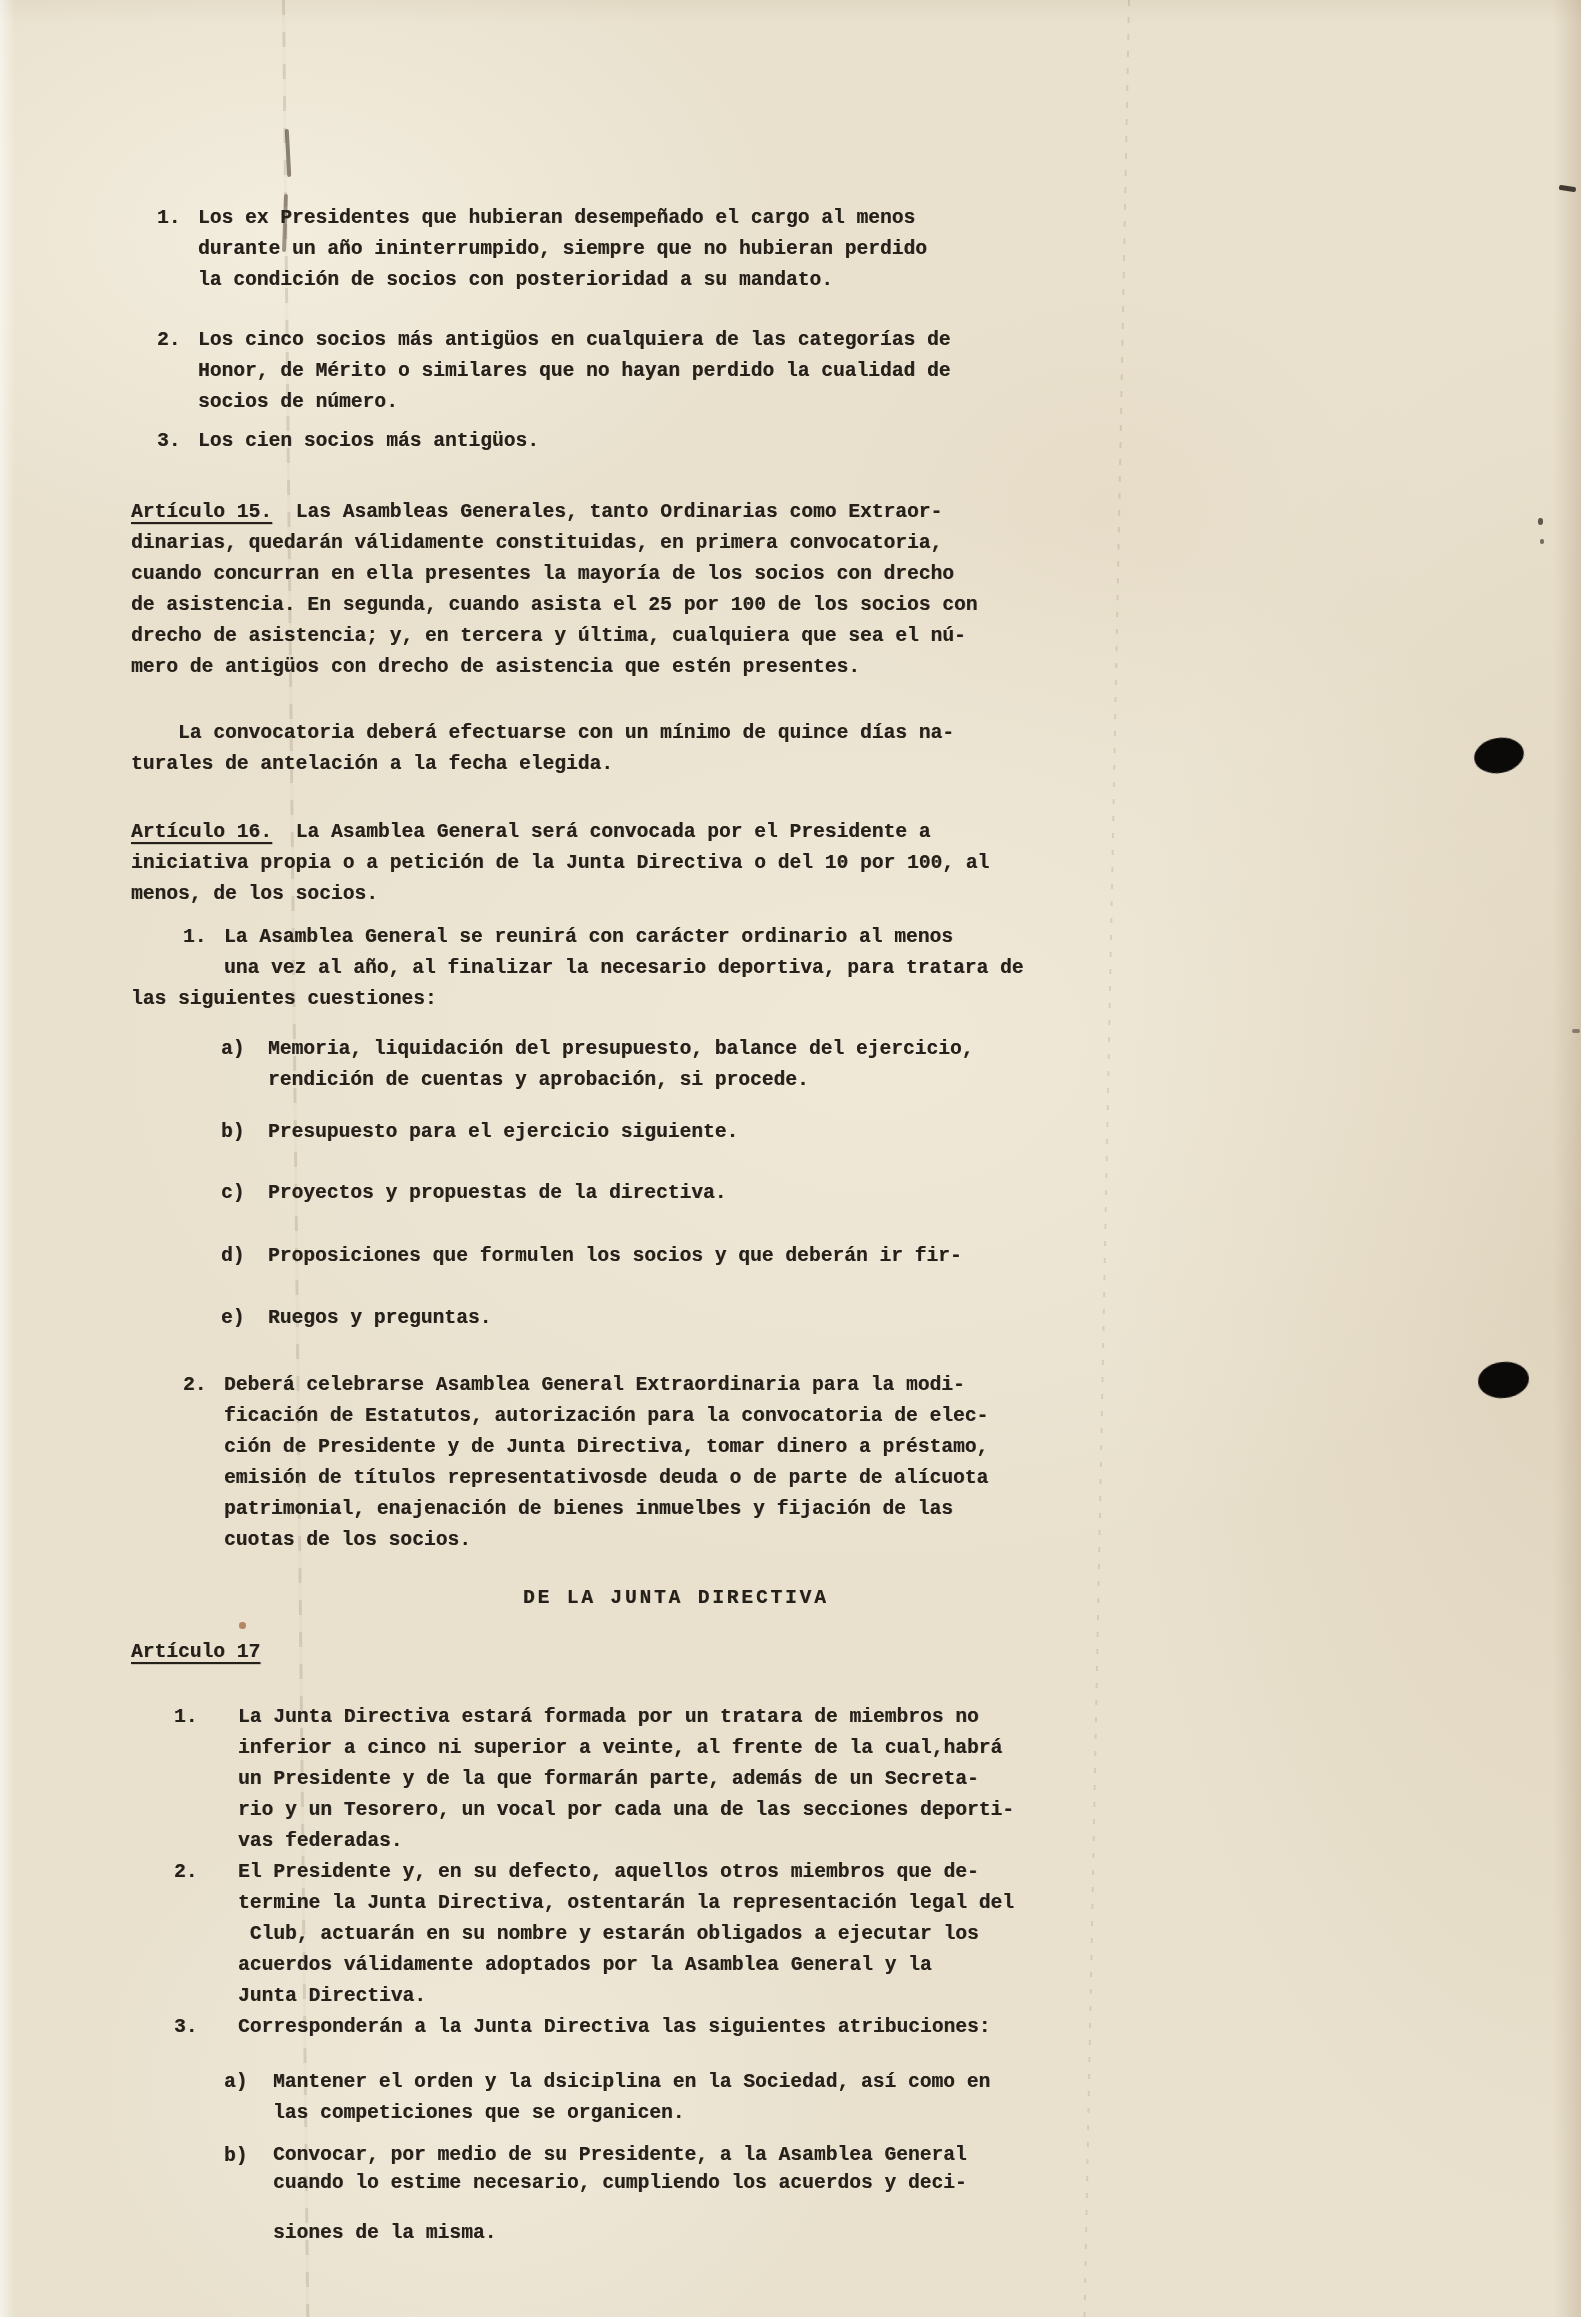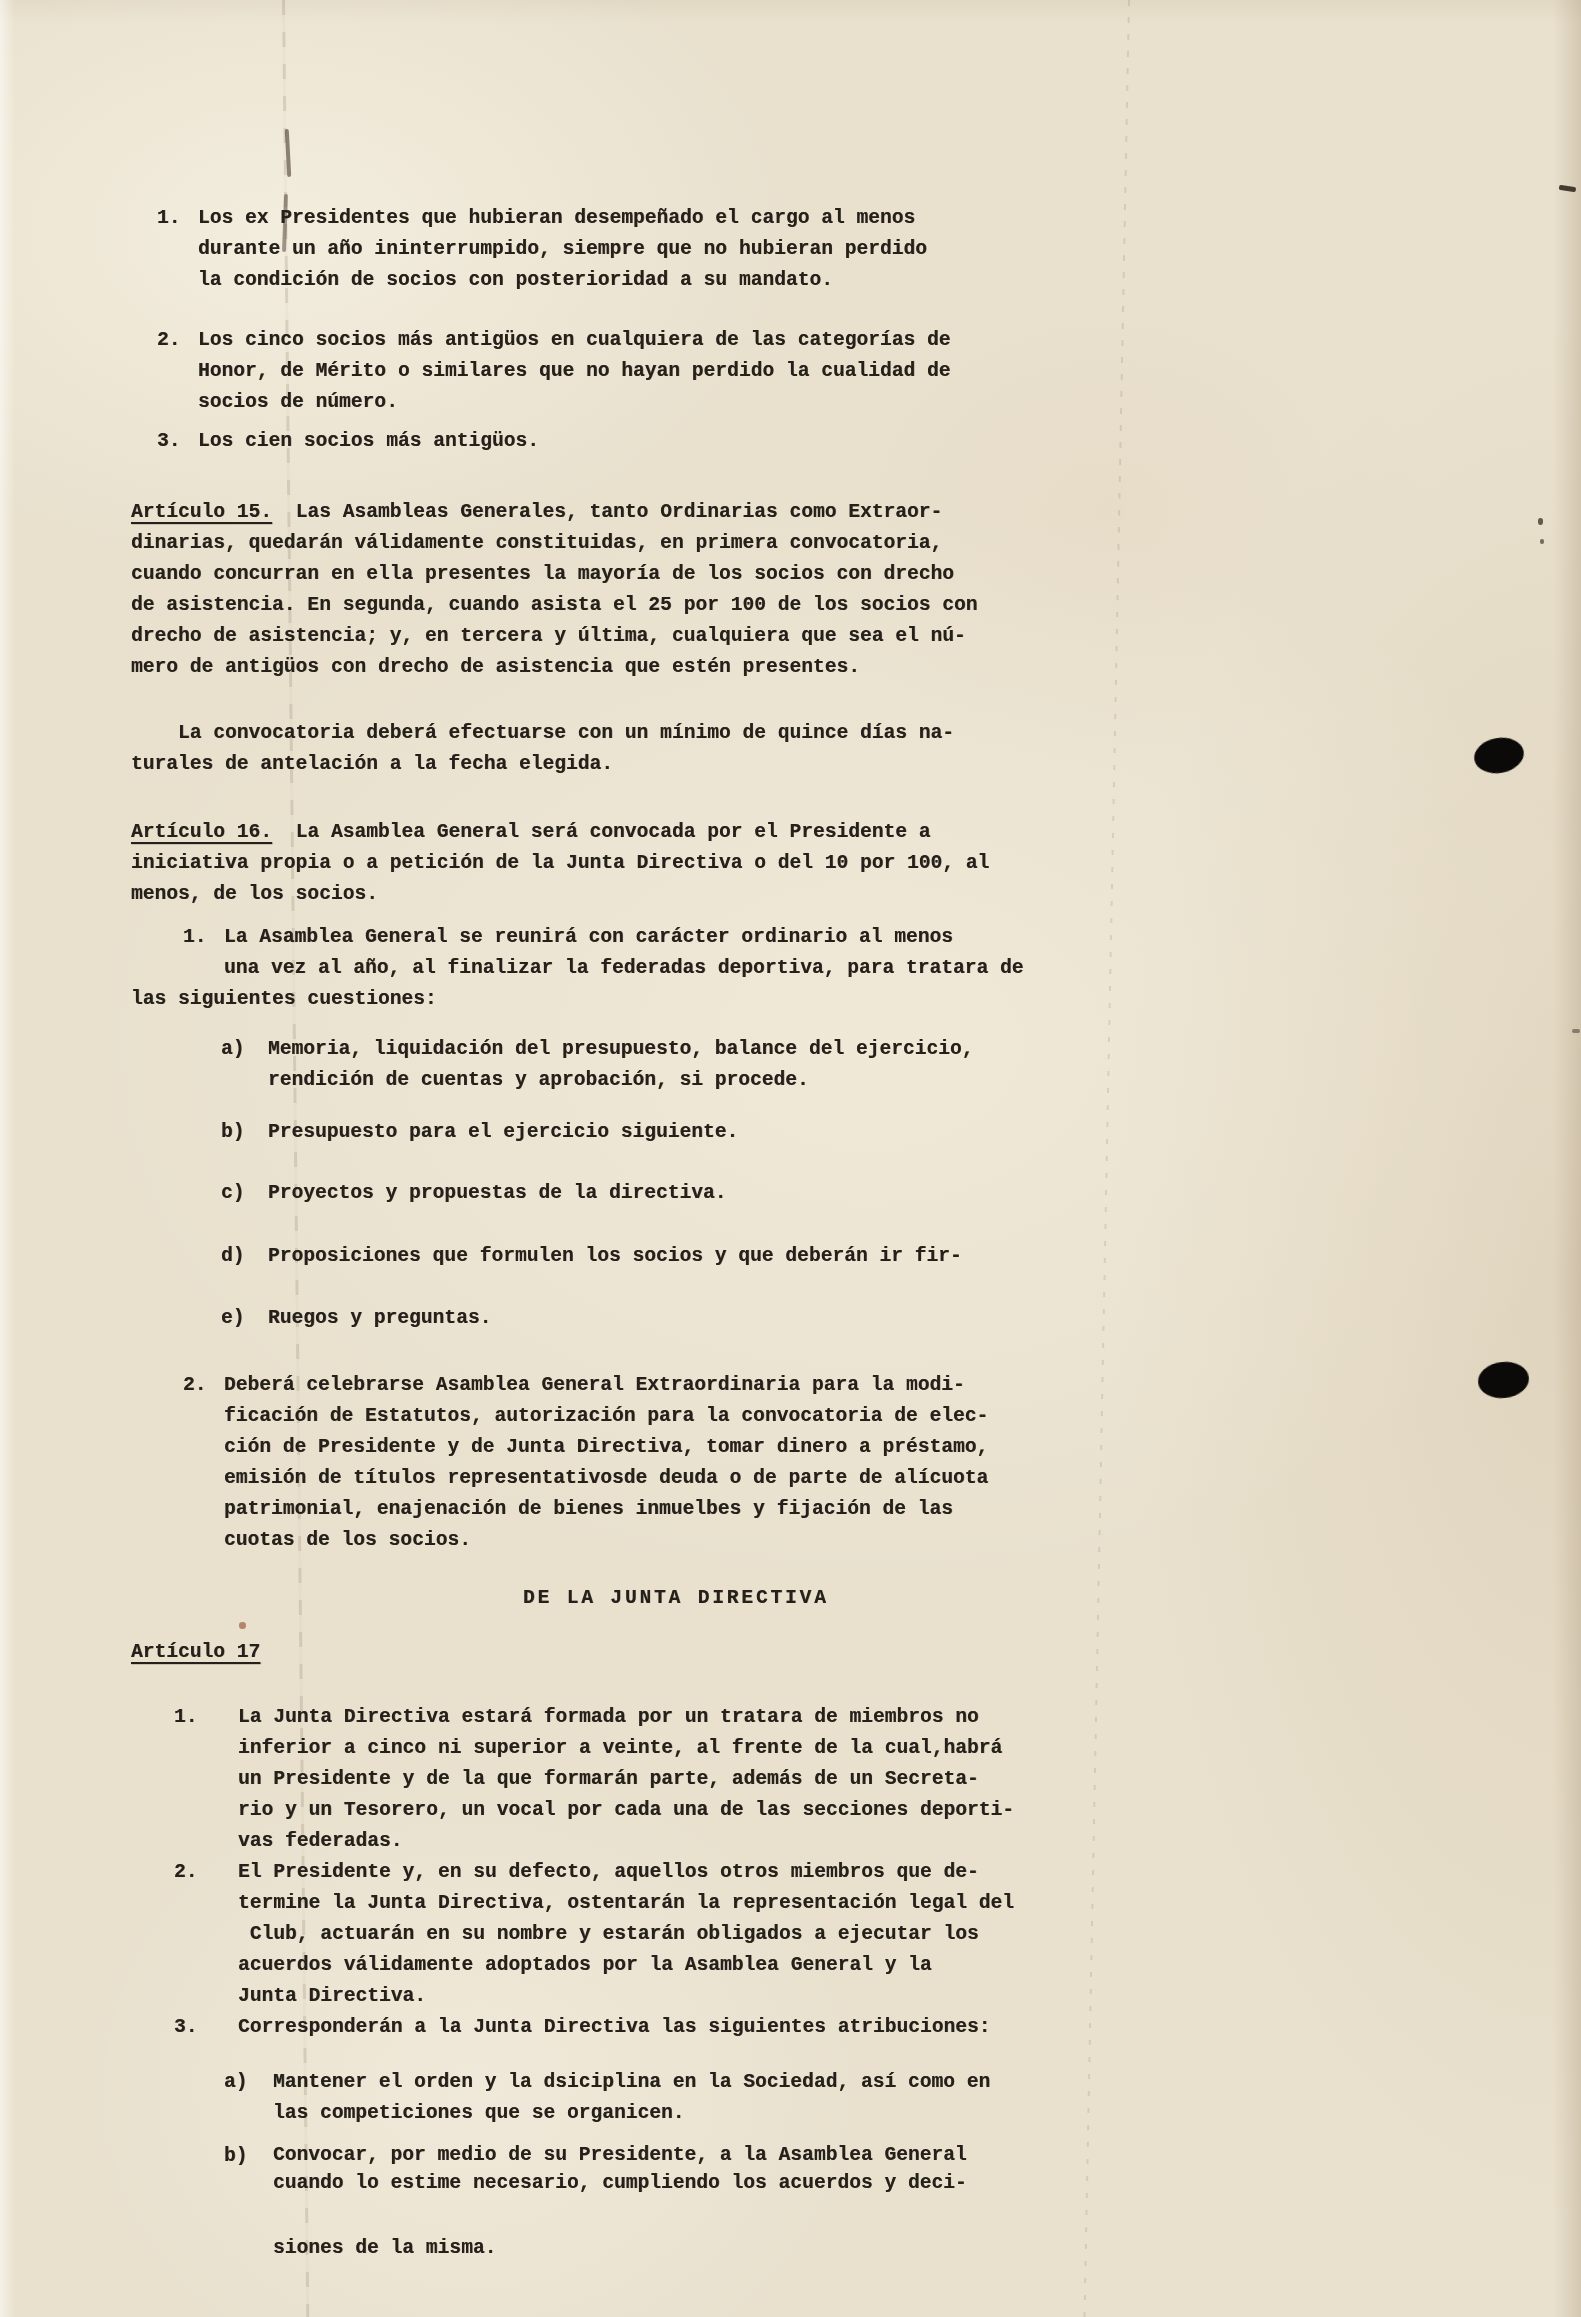--- a/index.html
+++ b/index.html
@@ -28,21 +28,21 @@
   .blk{position:relative;}
   .mk{position:absolute;top:0;white-space:pre;}
   .li-top{padding-left:67px;}   .li-top>.mk{left:26px;}
   .li-num{padding-left:93px;}  .li-num>.mk{left:52px;}
   .li-let{padding-left:137px;}  .li-let>.mk{left:90px;}
   .li-num17{padding-left:107px;}.li-num17>.mk{left:43px;}
   .li-let17{padding-left:142px;}.li-let17>.mk{left:93px;}
   .outdent{margin-left:-93px;}
   .heading{margin-left:392px;letter-spacing:2.8px;}
   .tight{line-height:28px;}
-  .gap-top{margin-top:36px;}
+  .gap-top{margin-top:21px;}
   
   .artifact{position:absolute;pointer-events:none;}
   .crease-left{
     left:282px;top:0;width:2.8px;height:2318px;
     transform:rotate(-0.6deg);transform-origin:top center;
     background:repeating-linear-gradient(to bottom, rgba(95,75,55,0.17) 0 15px, rgba(95,75,55,0.03) 15px 32px);
   }
   .crease-left-dark-a{left:286px;top:129px;width:3.7px;height:48px;background:rgba(55,42,30,0.55);border-radius:2.8px;transform:rotate(-3deg);}
   .crease-left-dark-b{left:283px;top:194px;width:3.7px;height:58px;background:rgba(55,42,30,0.45);border-radius:2.8px;transform:rotate(2deg);}
   .crease-right{
@@ -111,21 +111,21 @@
 
   <div class="blk" style="margin-top:37px">
     <div class="ln"><span class="u">Artículo 16.</span><span>  La Asamblea General será convocada por el Presidente a</span></div>
     <div class="ln">iniciativa propia o a petición de la Junta Directiva o del 10 por 100, al</div>
     <div class="ln">menos, de los socios.</div>
   </div>
 
   <div class="blk li-num" style="margin-top:12px">
     <span class="mk">1.</span>
     <div class="ln">La Asamblea General se reunirá con carácter ordinario al menos</div>
-    <div class="ln">una vez al año, al finalizar la federadas deportiva, para tratara de</div>
+    <div class="ln">una vez al año, al finalizar la necesario deportiva, para tratara de</div>
     <div class="ln outdent">las siguientes cuestiones:</div>
   </div>
 
   <div class="blk li-let" style="margin-top:19.6px">
     <span class="mk">a)</span>
     <div class="ln">Memoria, liquidación del presupuesto, balance del ejercicio,</div>
     <div class="ln">rendición de cuentas y aprobación, si procede.</div>
   </div>
 
   <div class="blk li-let" style="margin-top:21.4px">

